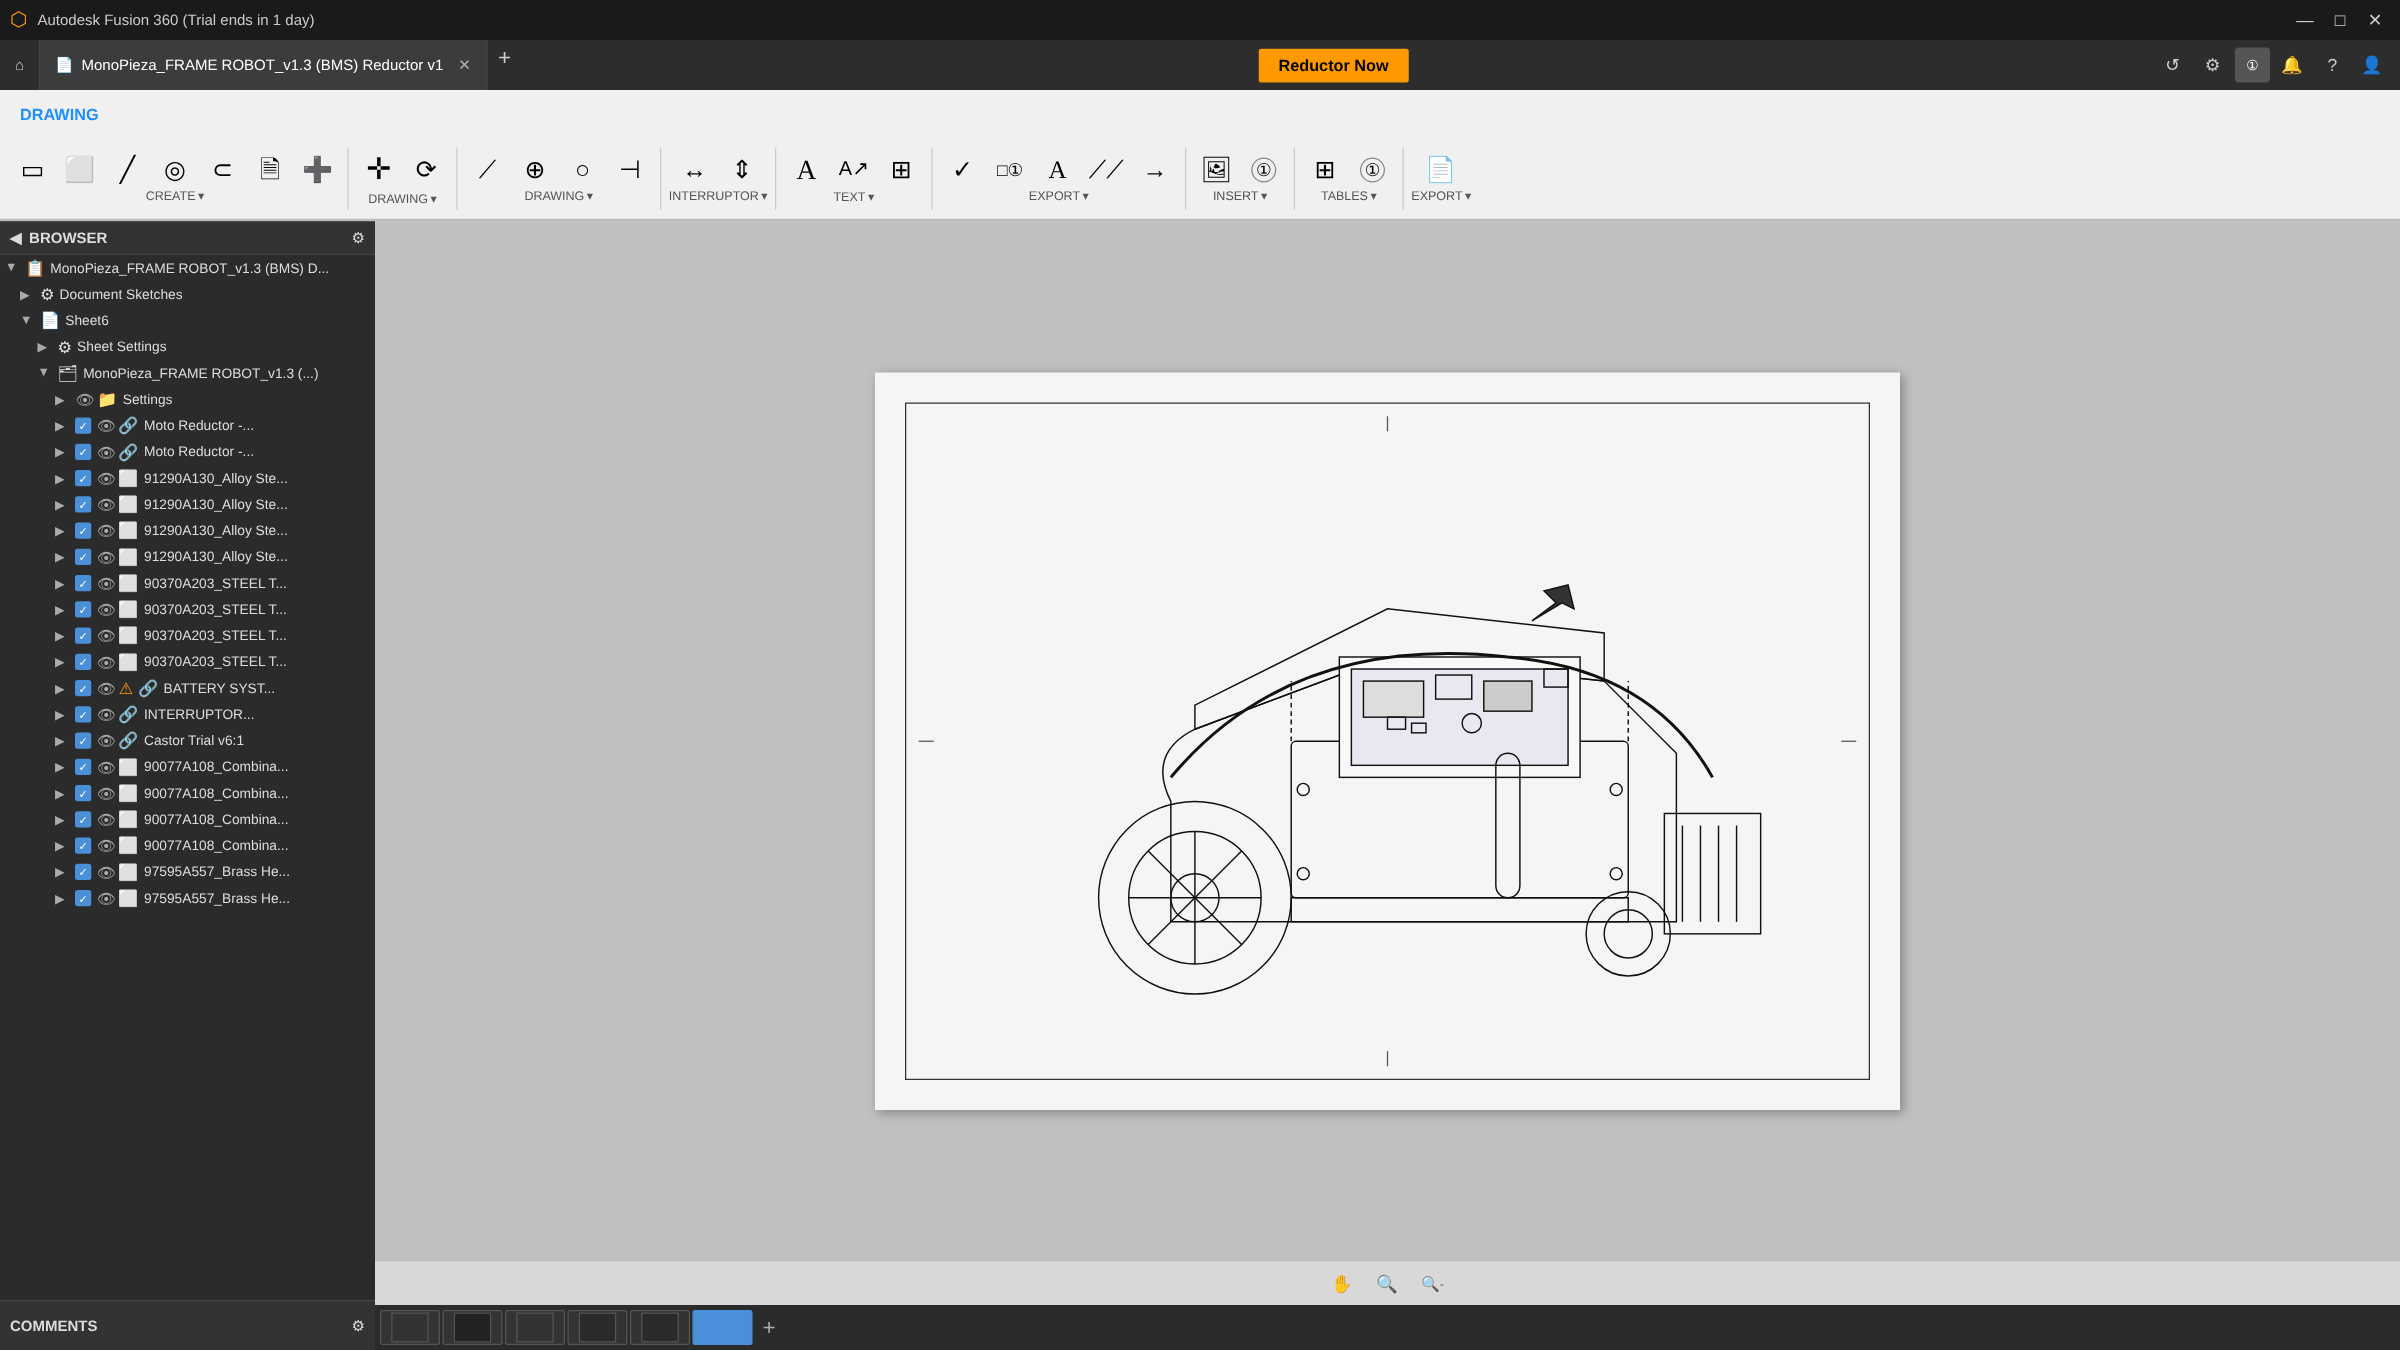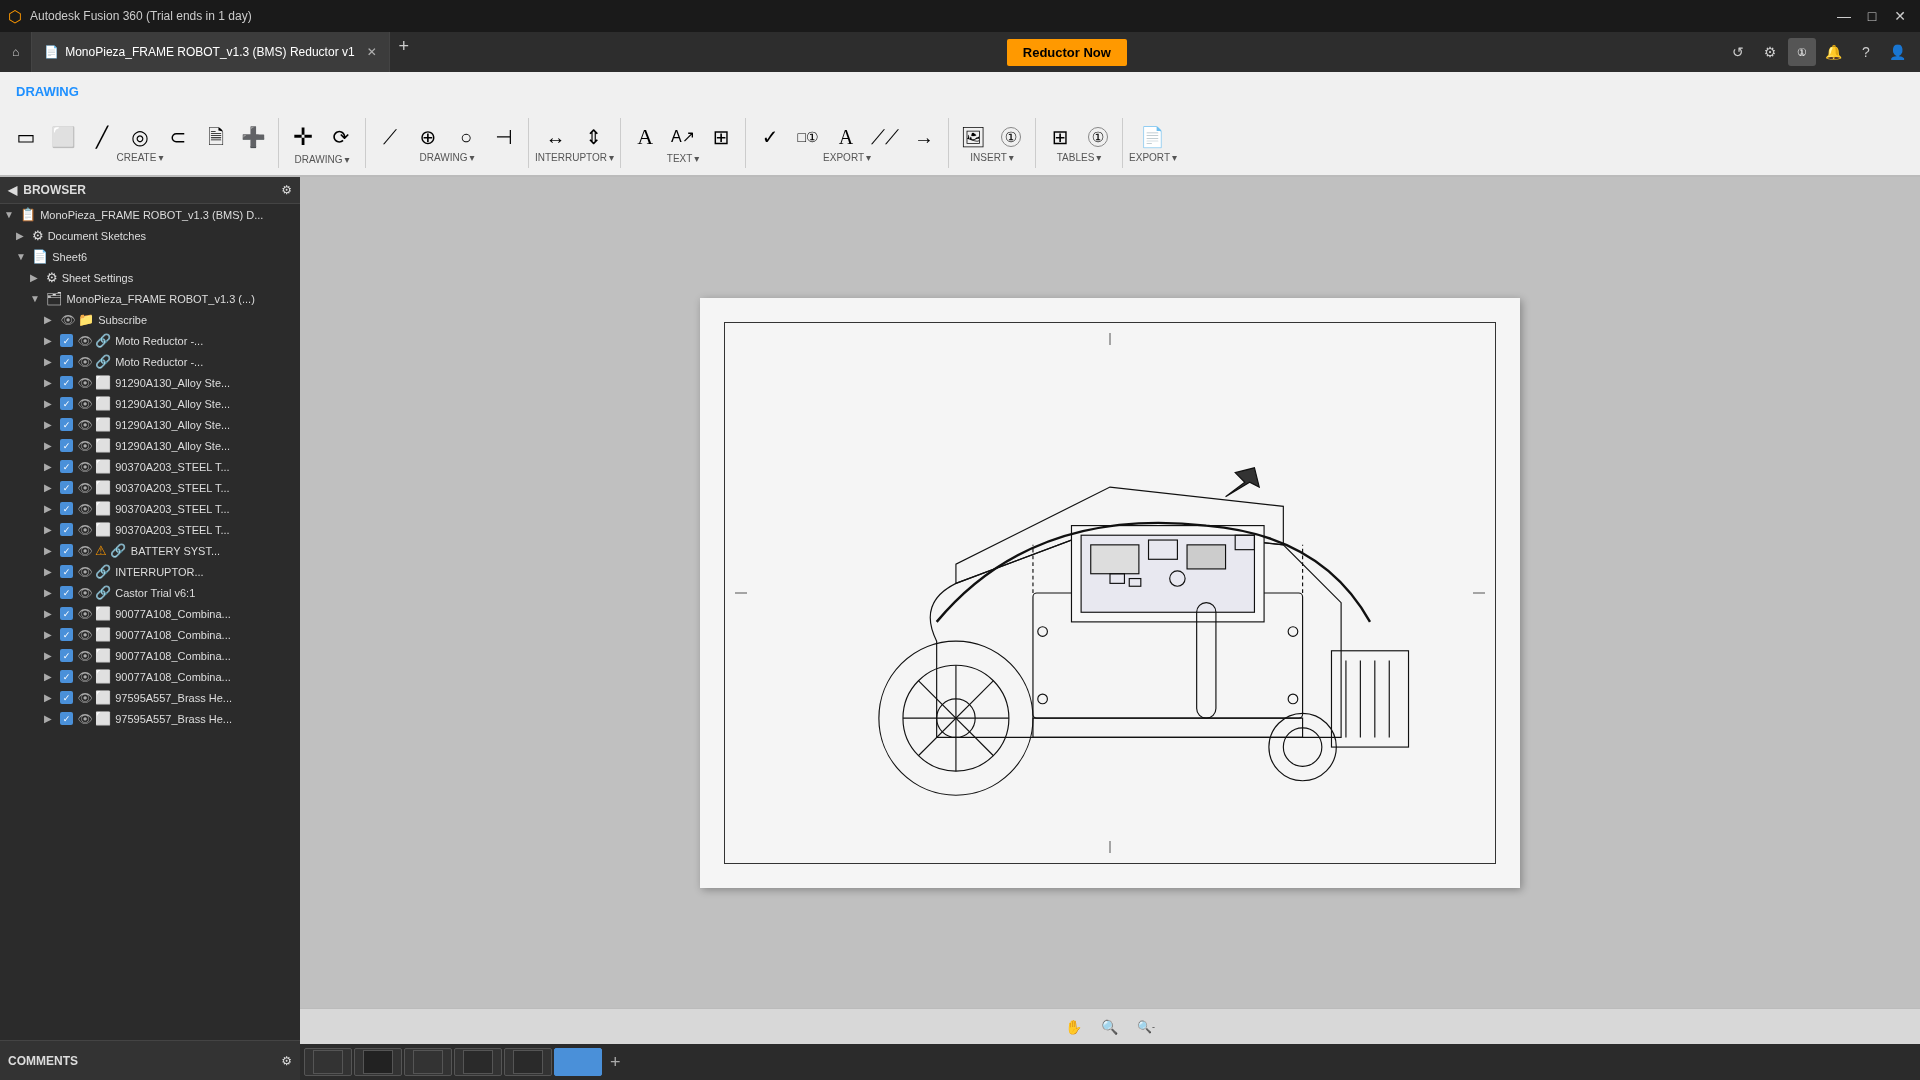--- a/index.html
+++ b/index.html
@@ -537,21 +537,21 @@
       <div class="tree-item indent-2">
         <span class="tree-arrow">▼</span>
         <span class="tree-icon">🗂</span>
         <span class="tree-label">MonoPieza_FRAME ROBOT_v1.3 (...)</span>
       </div>
 
       <div class="tree-item indent-3">
         <span class="tree-arrow">▶</span>
         <span class="tree-eye">👁</span>
         <span class="tree-icon">📁</span>
-        <span class="tree-label">Subscribe</span>
+        <span class="tree-label">Settings</span>
       </div>
 
       <div id="tree-rows">
           <div class="tree-item indent-3">
             <span class="tree-arrow">▶</span>
             <div style="width: 13px; height: 13px; background: rgb(74, 144, 217); display: flex; align-items: center; justify-content: center; flex-shrink: 0; border-radius: 2px; margin-right: 2px;">
               <span style="color:#fff;font-size:9px;">✓</span>
             </div>
             <span class="tree-eye">👁</span>
             <span style="font-size: 13px; color: rgb(102, 170, 255); margin-right: 2px;">🔗</span>

